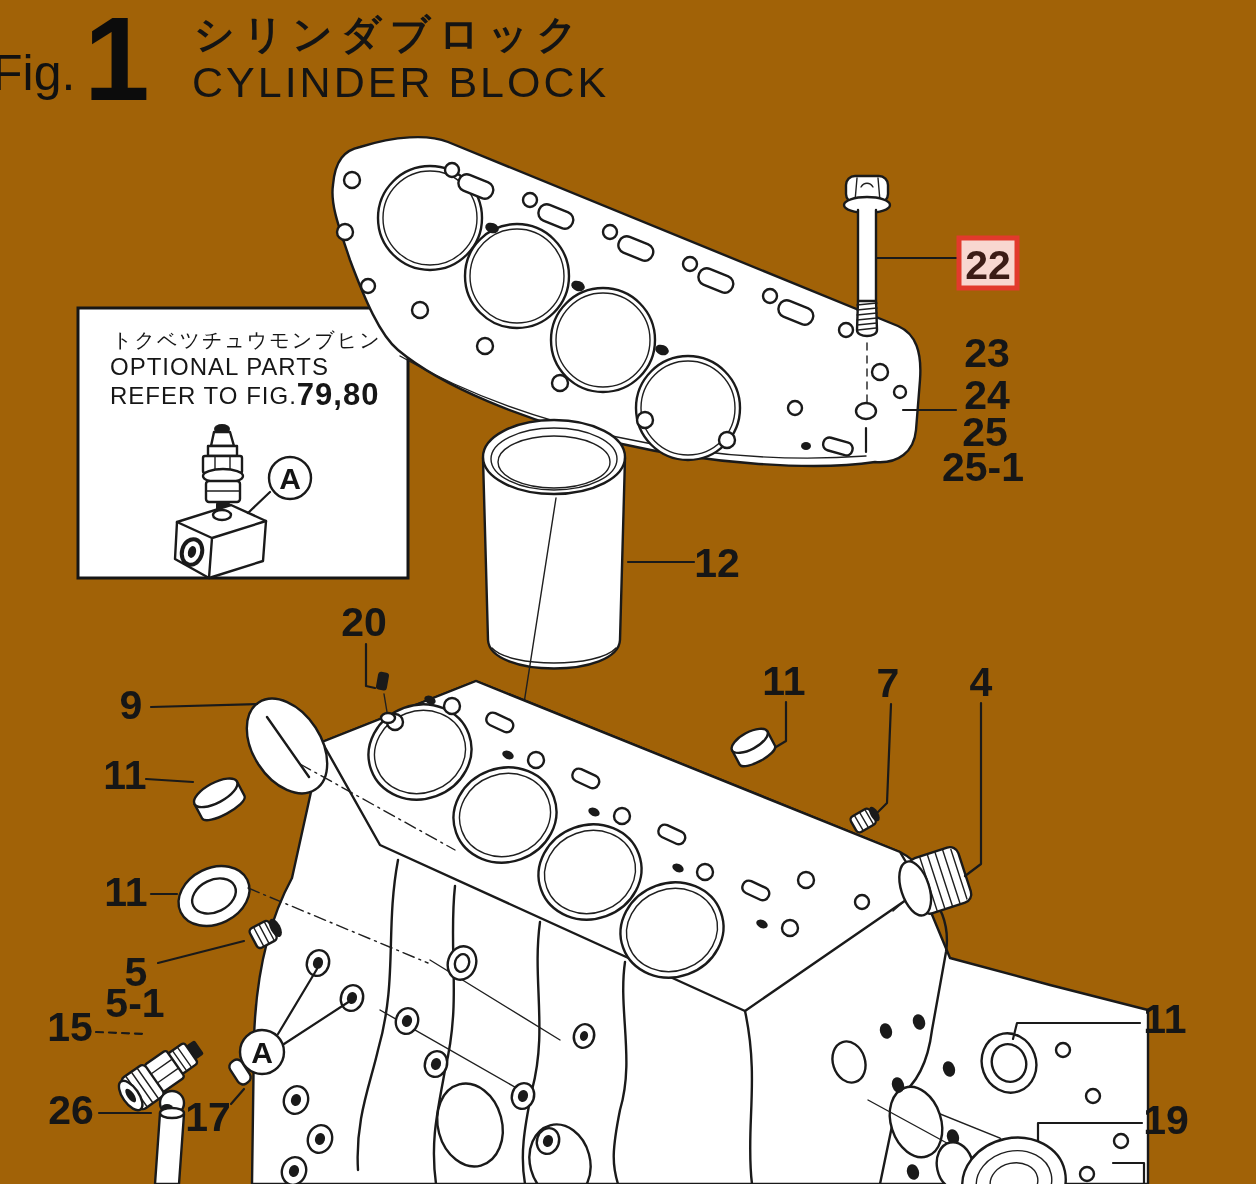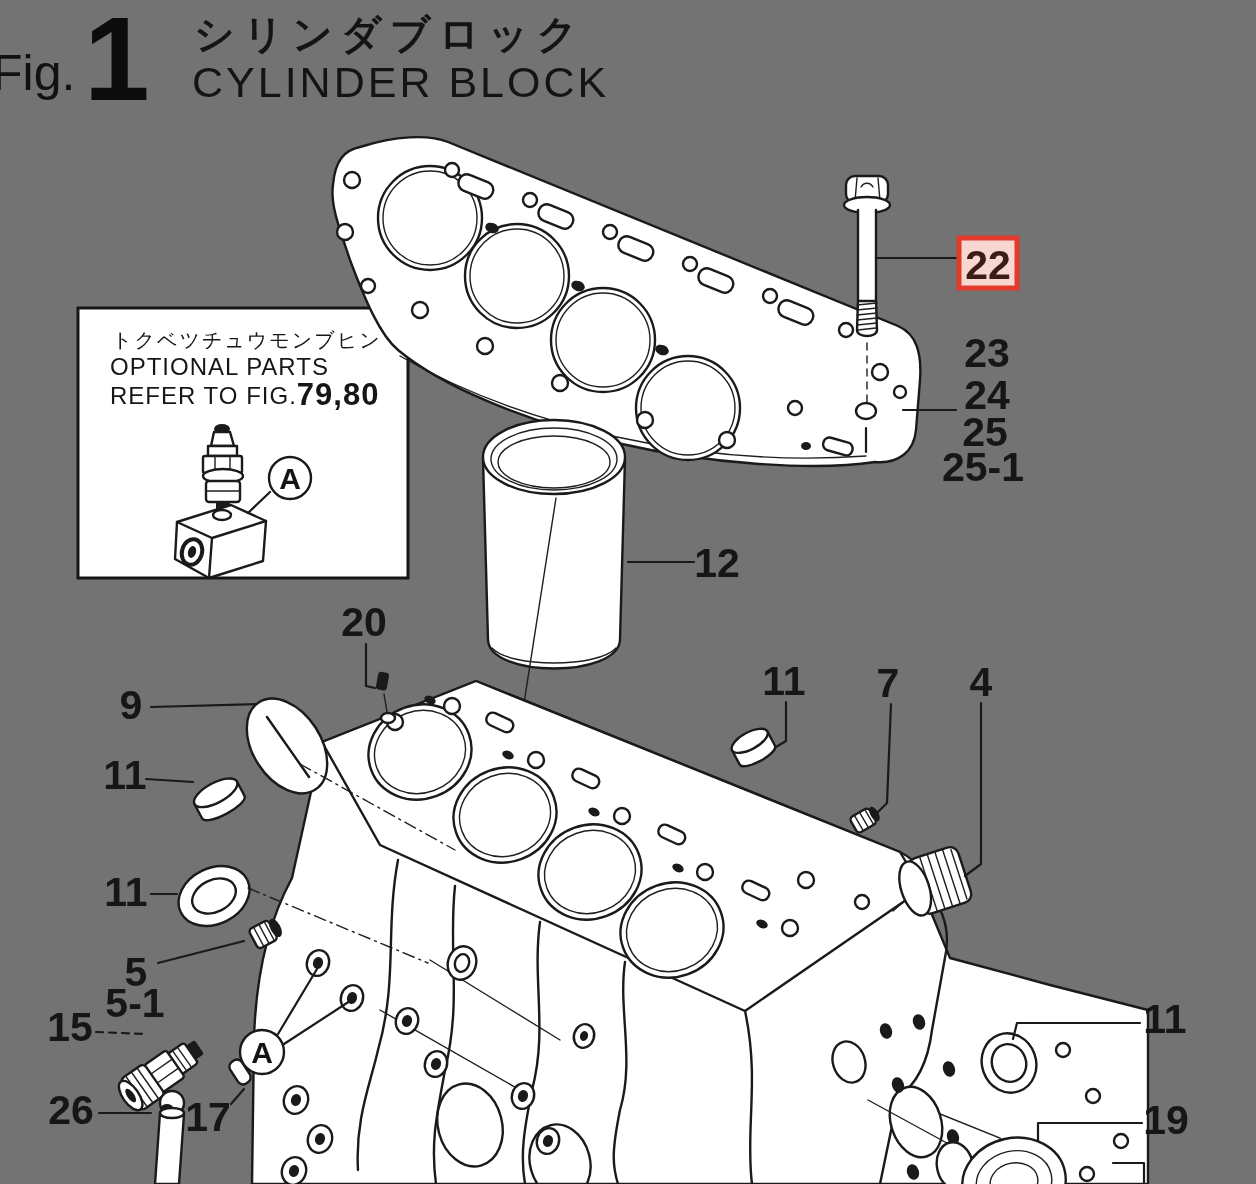--- a/index.html
+++ b/index.html
@@ -1,16 +1,16 @@
 <!DOCTYPE html>
 <html><head>
 <meta charset="utf-8">
 <style>
   html,body{margin:0;padding:0;background:#ffffff;}
-  #page{position:relative;width:1256px;height:1184px;background:#737373;overflow:hidden;}
+  #page{position:relative;width:1256px;height:1184px;background:#a16207;overflow:hidden;}
   svg text{font-family:"Liberation Sans","DejaVu Sans",sans-serif;}
   .t-fig{font-size:50px;fill:#111;}
   .t-fignum{font-size:118px;font-weight:bold;fill:#0c0c0c;}
   .t-ja{font-size:40px;letter-spacing:8px;fill:#141414;font-weight:bold;}
   .t-en{font-size:43px;letter-spacing:3px;fill:#141414;}
   .t-boxja{font-size:20px;letter-spacing:2px;fill:#161616;}
   .t-boxen{font-size:24px;letter-spacing:1px;fill:#161616;}
   .t-boxfig{font-size:31px;font-weight:bold;}
   .t-part{font-size:41px;font-weight:bold;fill:#161616;text-anchor:middle;}
   .t-22{font-size:41px;font-weight:bold;fill:#3c1c16;text-anchor:middle;}

